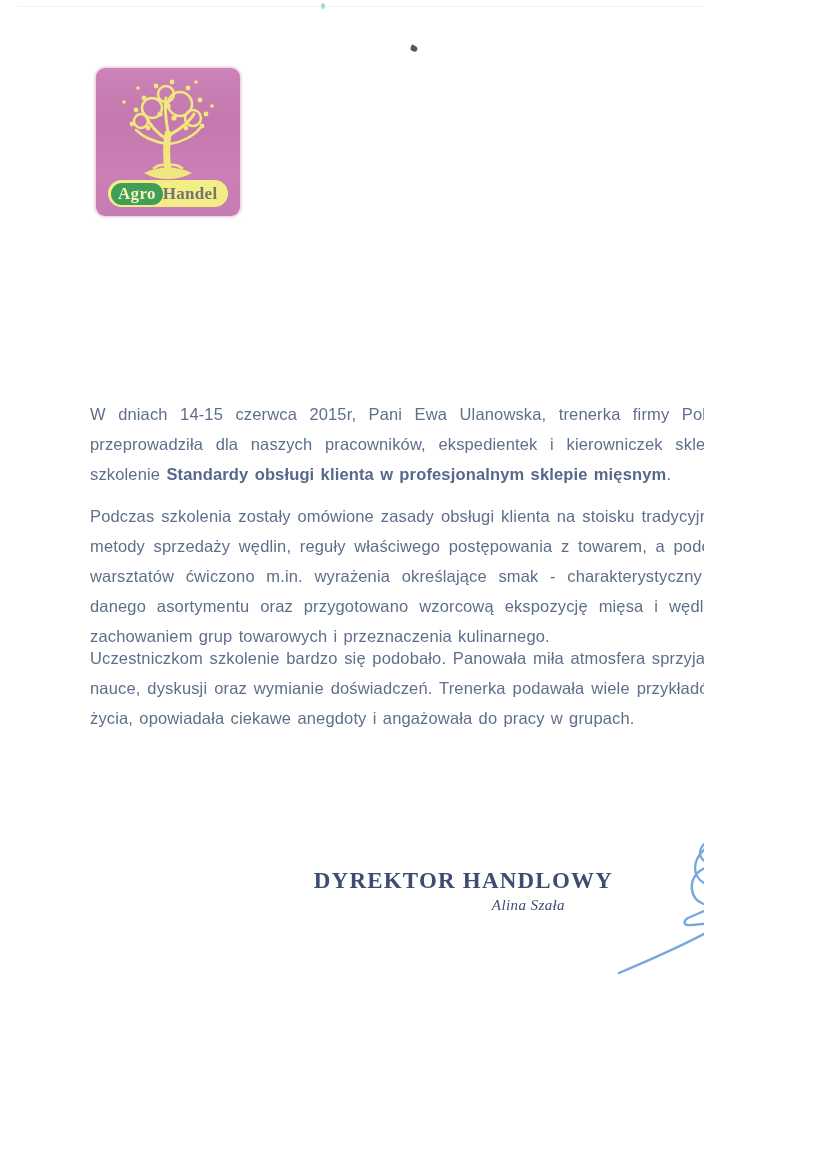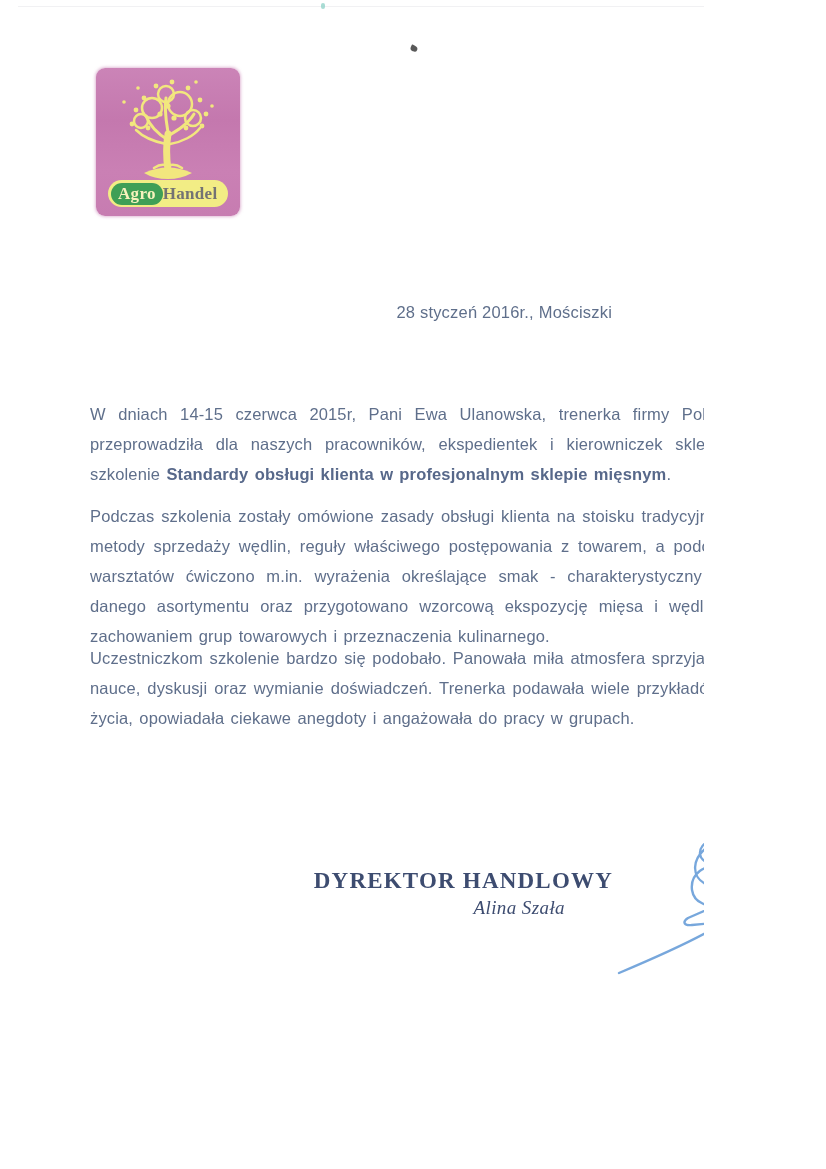--- a/index.html
+++ b/index.html
@@ -66,21 +66,21 @@
   .p4{top:768px;text-align:left;}
   
   .sig-title{
     position:absolute;top:868px;right:91px;
     font-family:"Liberation Serif", serif;font-weight:bold;
     font-size:23px;color:#3d4c70;letter-spacing:1.2px;
   }
   .sig-name{
     position:absolute;top:897px;right:139px;
     font-family:"Liberation Serif", serif;font-style:italic;
-    font-size:19px;color:#3d4c70;letter-spacing:.4px;
+    font-size:15px;color:#3d4c70;letter-spacing:.4px;
   }
   .sig-scribble{position:absolute;top:833px;left:603px;}
 </style>
 </head>
 <body>
 
 <div class="page">
 
   <div class="artifact-line"></div>
   <div class="artifact-cyan"></div>
@@ -124,21 +124,20 @@
           <circle cx="16" cy="28" r="1.8"></circle>
         <path d="M36 99 q24 -11 48 0 q-11 6 -24 6 q-14 0 -24 -6z"></path>
       </g>
     </svg>
     <div class="logo-pill">
       <span class="logo-agro">Agro</span>
       <span class="logo-handel">Handel</span>
     </div>
   </div>
 
-  <div class="date-line">28 styczeń 2016r., Mościszki</div>
 
   <p class="para p1"><span>W dniach 14-15 czerwca 2015r, Pani Ewa Ulanowska, trenerka firmy Polwita przeprowadziła dla naszych pracowników, ekspedientek i kierowniczek sklepów szkolenie </span><b>Standardy obsługi klienta w profesjonalnym sklepie mięsnym</b><span>.</span></p>
 
   <p class="para p2">Podczas szkolenia zostały omówione zasady obsługi klienta na stoisku tradycyjnym, metody sprzedaży wędlin, reguły właściwego postępowania z towarem, a podczas warsztatów ćwiczono m.in. wyrażenia określające smak - charakterystyczny dla danego asortymentu oraz przygotowano wzorcową ekspozycję mięsa i wędlin z zachowaniem grup towarowych i przeznaczenia kulinarnego.</p>
 
   <p class="para p3">Uczestniczkom szkolenie bardzo się podobało. Panowała miła atmosfera sprzyjająca nauce, dyskusji oraz wymianie doświadczeń. Trenerka podawała wiele przykładów z życia, opowiadała ciekawe anegdoty i angażowała do pracy w grupach.</p>
 
 
   <div class="sig-title">DYREKTOR HANDLOWY</div>
   <div class="sig-name">Alina Szała</div>

